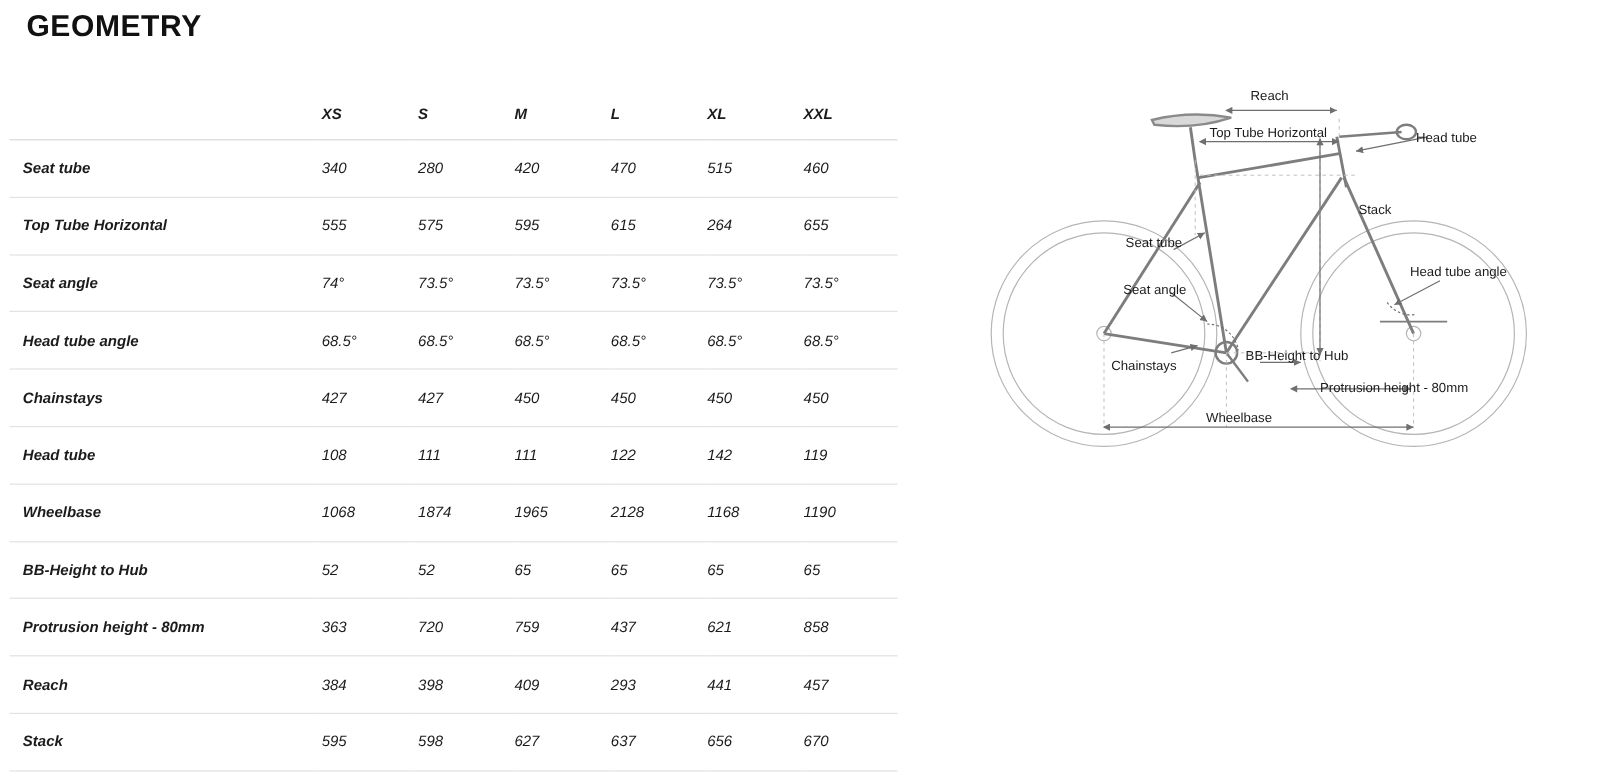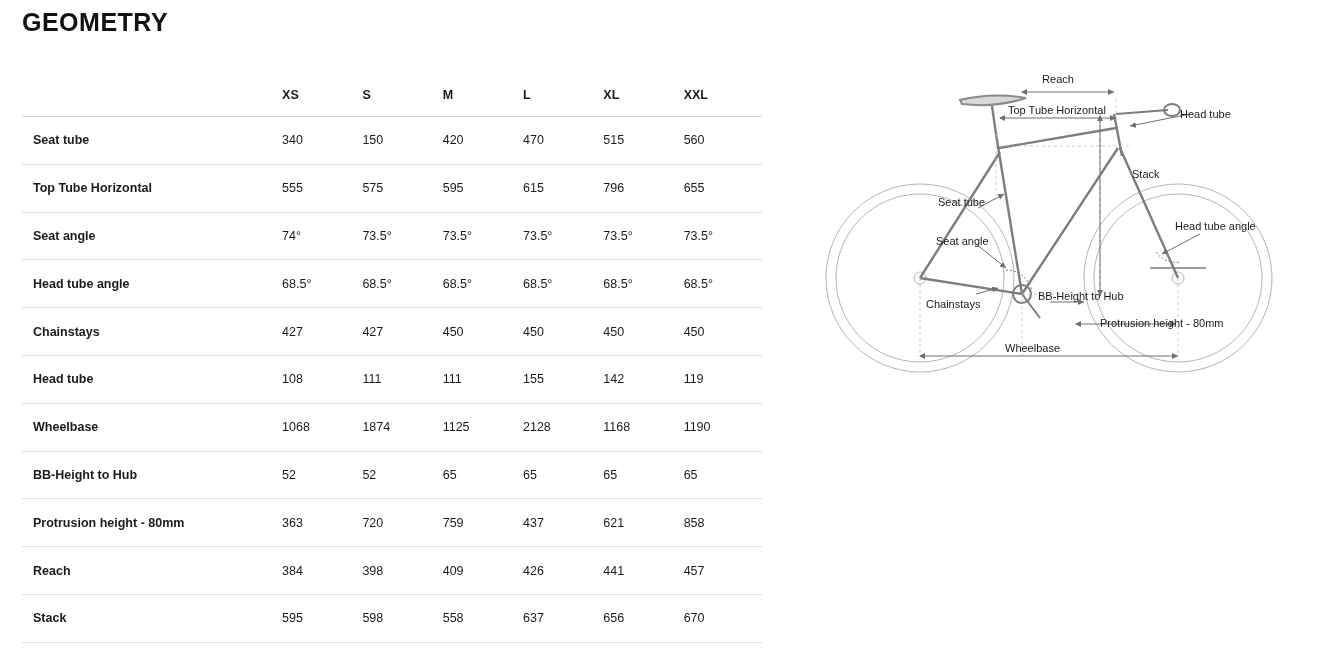--- a/index.html
+++ b/index.html
@@ -25,23 +25,24 @@
     left: 22px;
     top: 8px;
     font-size: 25px;
     font-weight: bold;
     letter-spacing: 0.5px;
     color: #111;
   }
   
   .geo-table-wrap {
     position: absolute;
-    left: 22px;
+    left: 8px;
     top: 74px;
     width: 740px;
+    font-style: italic;
   }
   table.geo {
     border-collapse: collapse;
     width: 740px;
     table-layout: fixed;
   }
   table.geo th, table.geo td {
     text-align: left;
     font-size: 12.5px;
     color: #1b1b1b;
@@ -113,33 +114,33 @@
           <th class="szhead">M</th>
           <th class="szhead">L</th>
           <th class="szhead">XL</th>
           <th class="szhead">XXL</th>
         </tr>
       </thead>
       <tbody>
         <tr>
           <th>Seat tube</th>
           <td>340</td>
-          <td>150</td>
+          <td>280</td>
           <td>420</td>
           <td>470</td>
           <td>515</td>
-          <td>560</td>
+          <td>460</td>
         </tr>
         <tr>
           <th>Top Tube Horizontal</th>
           <td>555</td>
           <td>575</td>
           <td>595</td>
           <td>615</td>
-          <td>796</td>
+          <td>264</td>
           <td>655</td>
         </tr>
         <tr>
           <th>Seat angle</th>
           <td>74°</td>
           <td>73.5°</td>
           <td>73.5°</td>
           <td>73.5°</td>
           <td>73.5°</td>
           <td>73.5°</td>
@@ -160,29 +161,29 @@
           <td>450</td>
           <td>450</td>
           <td>450</td>
           <td>450</td>
         </tr>
         <tr>
           <th>Head tube</th>
           <td>108</td>
           <td>111</td>
           <td>111</td>
-          <td>155</td>
+          <td>122</td>
           <td>142</td>
           <td>119</td>
         </tr>
         <tr>
           <th>Wheelbase</th>
           <td>1068</td>
           <td>1874</td>
-          <td>1125</td>
+          <td>1965</td>
           <td>2128</td>
           <td>1168</td>
           <td>1190</td>
         </tr>
         <tr>
           <th>BB-Height to Hub</th>
           <td>52</td>
           <td>52</td>
           <td>65</td>
           <td>65</td>
@@ -196,29 +197,29 @@
           <td>759</td>
           <td>437</td>
           <td>621</td>
           <td>858</td>
         </tr>
         <tr>
           <th>Reach</th>
           <td>384</td>
           <td>398</td>
           <td>409</td>
-          <td>426</td>
+          <td>293</td>
           <td>441</td>
           <td>457</td>
         </tr>
         <tr>
           <th>Stack</th>
           <td>595</td>
           <td>598</td>
-          <td>558</td>
+          <td>627</td>
           <td>637</td>
           <td>656</td>
           <td>670</td>
         </tr>
       </tbody>
     </table>
   </div>
 
   <div class="diagram">
     <svg width="530" height="330" viewBox="0 0 530 330" xmlns="http://www.w3.org/2000/svg">

